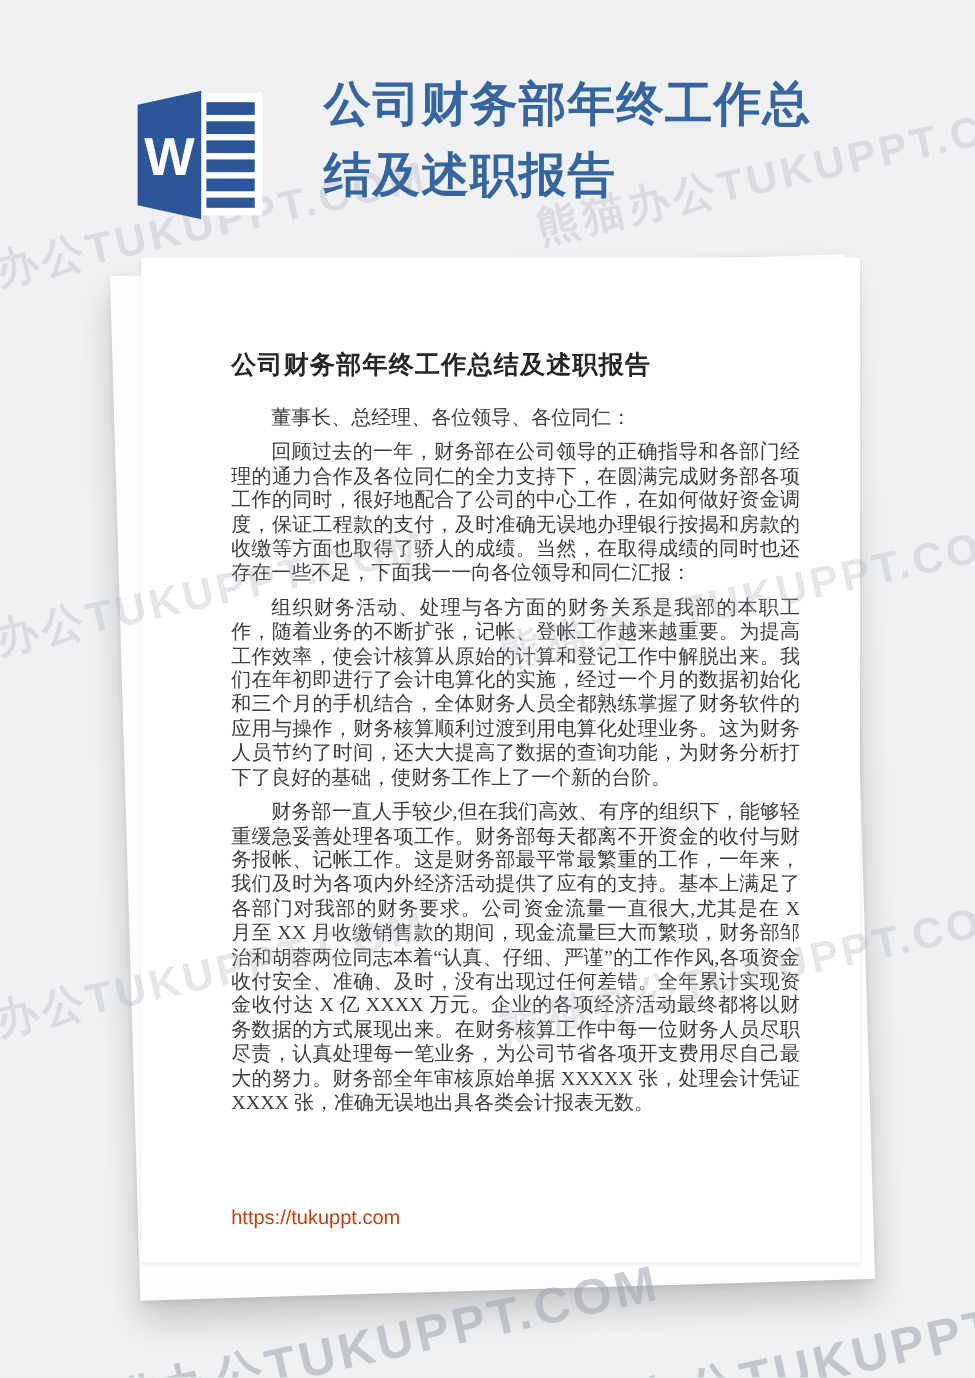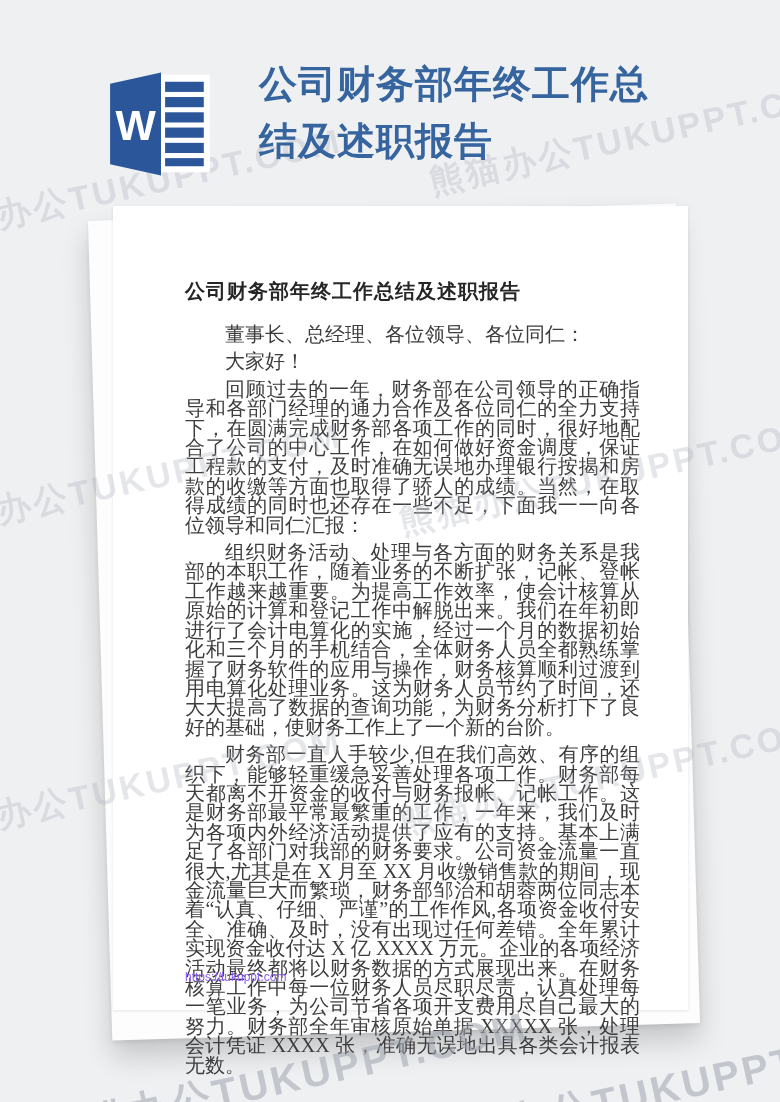--- a/index.html
+++ b/index.html
@@ -35,27 +35,27 @@
     position:absolute; left:0; top:0; right:0; bottom:0;
     padding:72px 48px 0 72px; box-sizing:border-box;
     font-family:"Liberation Serif","DejaVu Serif",serif;
     color:#3d3d3d;
   }
   .doc-title {
     font-size:20px; font-weight:bold; color:#262626;
     margin:0 0 20px 0; letter-spacing:1px;
   }
   .doc-body p {
-    font-size:20px; line-height:19.4px; margin:0 0 8px 0;
+    font-size:16px; line-height:19.4px; margin:0 0 8px 0;
     text-indent:2em; text-align:justify;
   }
   .doc-body p.heading { margin:4px 0 10px 0; }
   .doc-footer {
     position:absolute; left:72px; bottom:26px;
-    font-size:12px; color:#8b5cf6;
+    font-size:16px; color:#c2410c;
     font-family:"Liberation Sans","DejaVu Sans",sans-serif;
   }
 
   
   .wm {
     position:absolute; white-space:nowrap; pointer-events:none; z-index:5;
     font-weight:bold; font-size:34px; letter-spacing:3px;
     color:rgba(164,172,182,0.30);
     transform:rotate(-12.5deg); transform-origin:0 50%;
     font-family:"Liberation Sans","DejaVu Sans",sans-serif;
@@ -102,21 +102,20 @@
     </svg>
   </div>
   <div class="header-title">公司财务部年终工作总结及述职报告</div>
 
   <div class="paper-behind"></div>
   <div class="paper-main">
     <div class="doc">
       <h1 class="doc-title">公司财务部年终工作总结及述职报告</h1>
       <div class="doc-body">
           <p class="greeting">董事长、总经理、各位领导、各位同仁：</p>
-          <p class="greeting">大家好！</p>
           <p class="body">回顾过去的一年，财务部在公司领导的正确指导和各部门经理的通力合作及各位同仁的全力支持下，在圆满完成财务部各项工作的同时，很好地配合了公司的中心工作，在如何做好资金调度，保证工程款的支付，及时准确无误地办理银行按揭和房款的收缴等方面也取得了骄人的成绩。当然，在取得成绩的同时也还存在一些不足，下面我一一向各位领导和同仁汇报：</p>
           <p class="body">组织财务活动、处理与各方面的财务关系是我部的本职工作，随着业务的不断扩张，记帐、登帐工作越来越重要。为提高工作效率，使会计核算从原始的计算和登记工作中解脱出来。我们在年初即进行了会计电算化的实施，经过一个月的数据初始化和三个月的手机结合，全体财务人员全都熟练掌握了财务软件的应用与操作，财务核算顺利过渡到用电算化处理业务。这为财务人员节约了时间，还大大提高了数据的查询功能，为财务分析打下了良好的基础，使财务工作上了一个新的台阶。</p>
           <p class="body">财务部一直人手较少,但在我们高效、有序的组织下，能够轻重缓急妥善处理各项工作。财务部每天都离不开资金的收付与财务报帐、记帐工作。这是财务部最平常最繁重的工作，一年来，我们及时为各项内外经济活动提供了应有的支持。基本上满足了各部门对我部的财务要求。公司资金流量一直很大,尤其是在 X 月至 XX 月收缴销售款的期间，现金流量巨大而繁琐，财务部邹治和胡蓉两位同志本着“认真、仔细、严谨”的工作作风,各项资金收付安全、准确、及时，没有出现过任何差错。全年累计实现资金收付达 X 亿 XXXX 万元。企业的各项经济活动最终都将以财务数据的方式展现出来。在财务核算工作中每一位财务人员尽职尽责，认真处理每一笔业务，为公司节省各项开支费用尽自己最大的努力。财务部全年审核原始单据 XXXXX 张，处理会计凭证 XXXX 张，准确无误地出具各类会计报表无数。</p>
         </div>
       <div class="doc-footer">https://tukuppt.com</div>
     </div>
   </div>
 
 </div>
 

